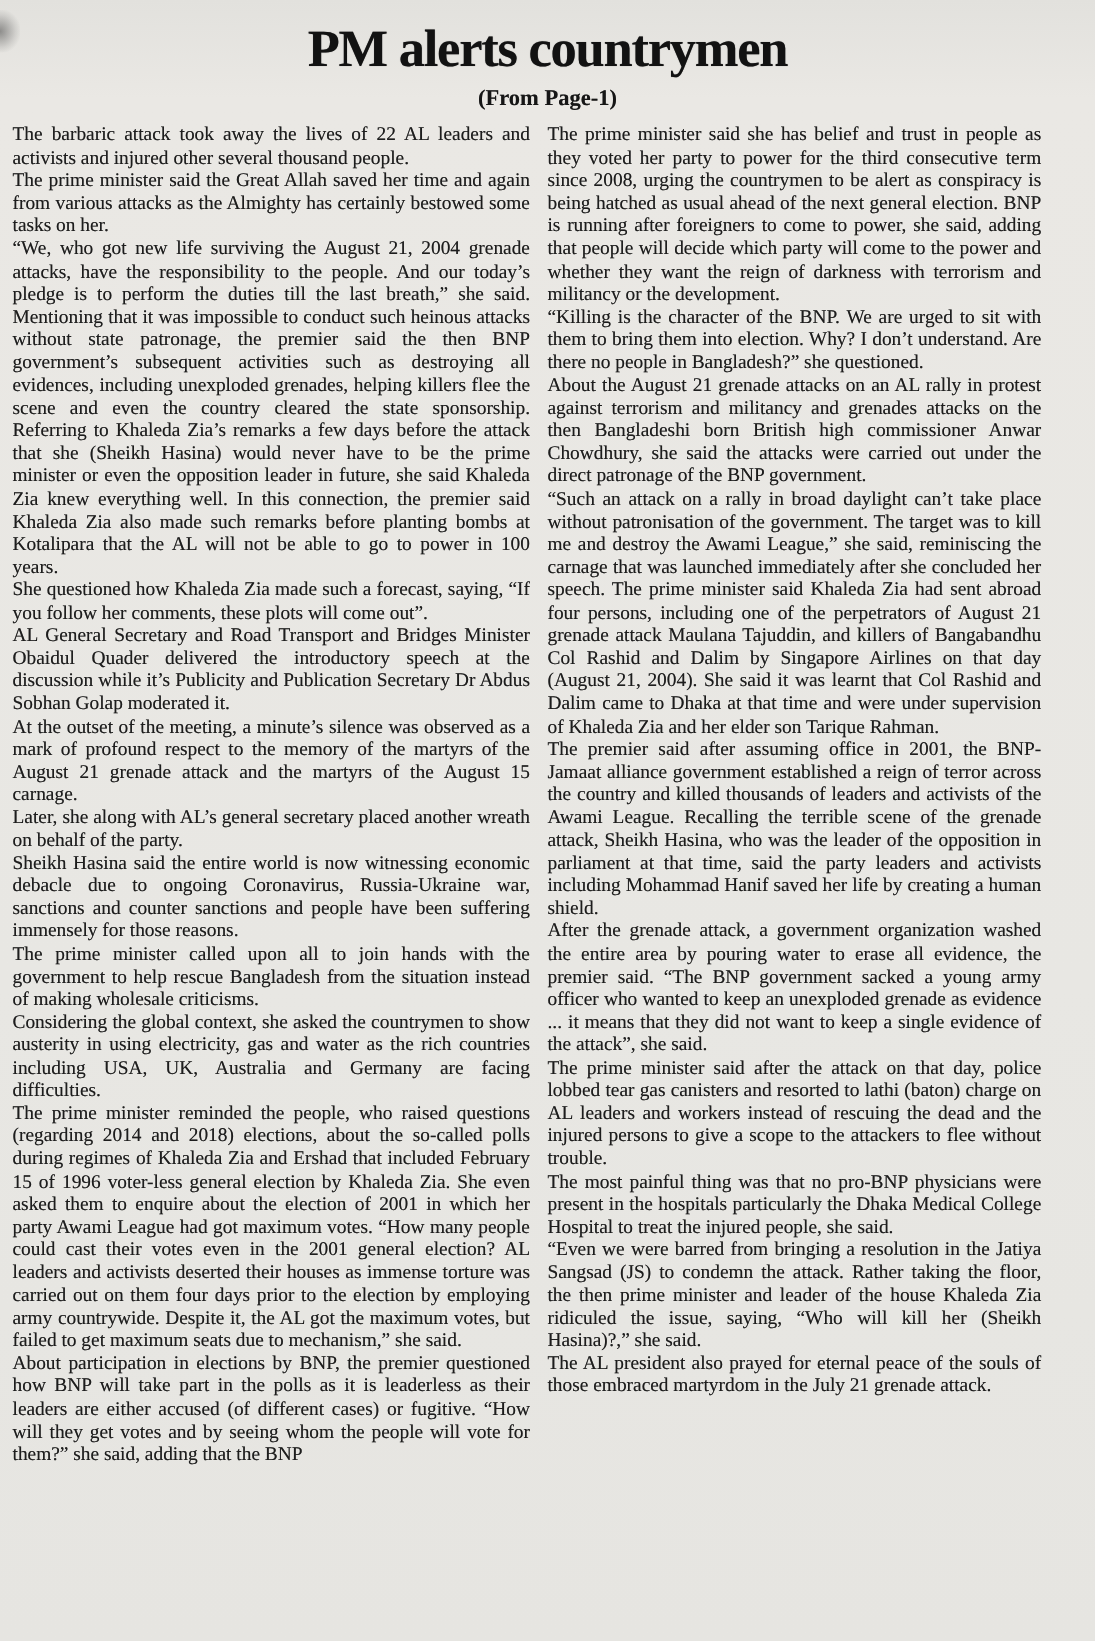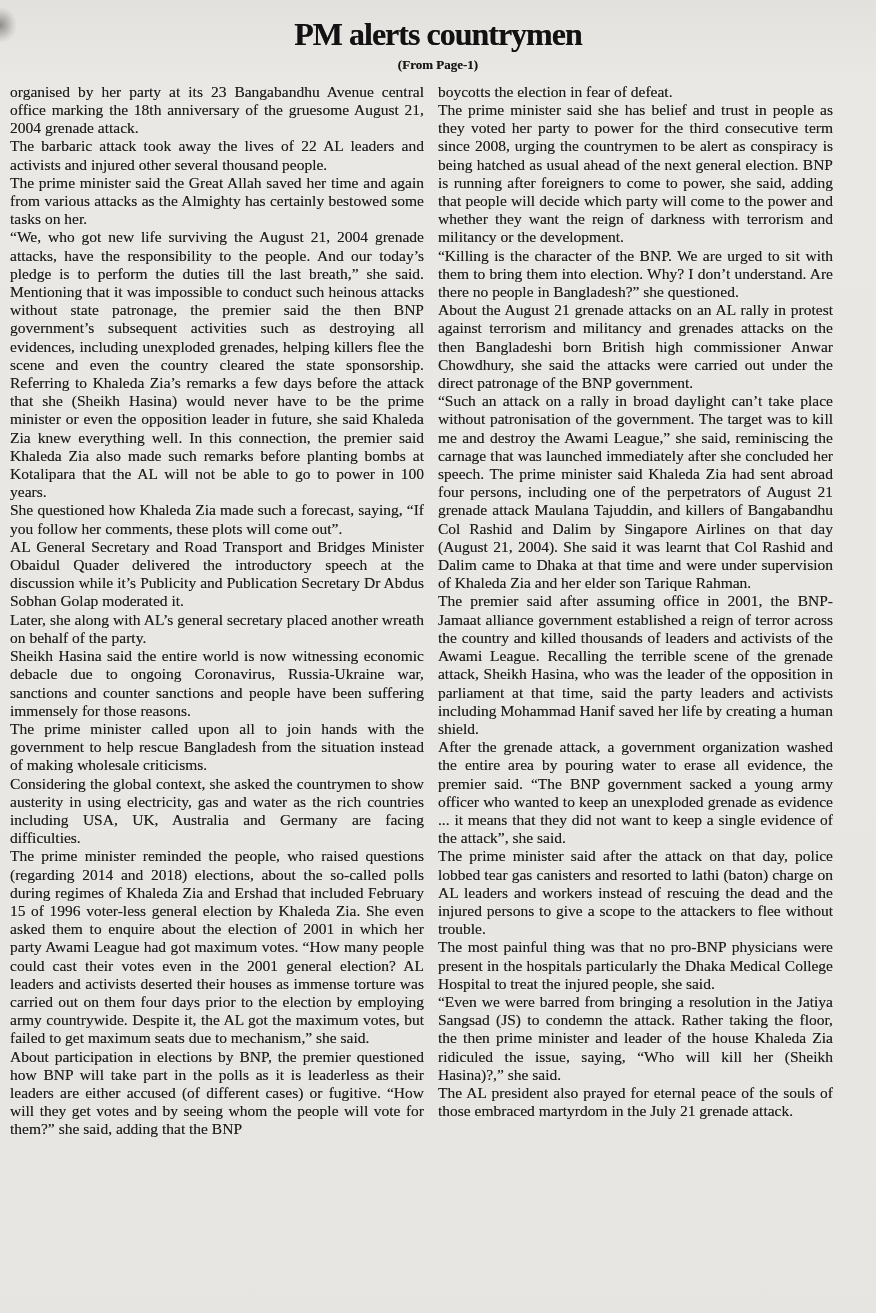--- a/index.html
+++ b/index.html
@@ -27,31 +27,31 @@
     top: 8px;
     width: 16px;
     height: 34px;
     background: radial-gradient(ellipse at left center, rgba(70,70,70,0.55), rgba(120,120,120,0.18) 55%, transparent 75%);
     pointer-events: none;
   }
   .headline {
     margin: 0;
     padding-top: 16px;
     text-align: center;
-    font-size: 32px;
+    font-size: 42px;
     line-height: 1.15;
     font-weight: 700;
     letter-spacing: -1px;
     color: #121212;
     text-shadow: 0 0 0.6px rgba(10,10,10,0.6);
   }
   .subhead {
     margin-top: 4px;
     text-align: center;
-    font-size: 13px;
+    font-size: 18px;
     font-weight: 700;
     color: #161616;
     text-shadow: 0 0 0.4px rgba(10,10,10,0.5);
   }
   .columns {
     display: flex;
     gap: 14px;
     padding: 10px 43px 0 10px;
     align-items: flex-start;
   }
@@ -74,35 +74,34 @@
 <body>
 
 <div class="page">
   <div class="scan-smudge"></div>
 
   <h1 class="headline">PM alerts countrymen</h1>
   <div class="subhead">(From Page-1)</div>
 
   <div class="columns">
     <div class="col col-left">
-      <p>organised by her party at its 23 Bangabandhu Avenue central office marking the 18th anniversary of the gruesome August 21, 2004 grenade attack.</p>
       <p>The barbaric attack took away the lives of 22 AL leaders and activists and injured other several thousand people.</p>
       <p>The prime minister said the Great Allah saved her time and again from various attacks as the Almighty has certainly bestowed some tasks on her.</p>
       <p>“We, who got new life surviving the August 21, 2004 grenade attacks, have the responsibility to the people. And our today’s pledge is to perform the duties till the last breath,” she said. Mentioning that it was impossible to conduct such heinous attacks without state patronage, the premier said the then BNP government’s subsequent activities such as destroying all evidences, including unexploded grenades, helping killers flee the scene and even the country cleared the state sponsorship. Referring to Khaleda Zia’s remarks a few days before the attack that she (Sheikh Hasina) would never have to be the prime minister or even the opposition leader in future, she said Khaleda Zia knew everything well. In this connection, the premier said Khaleda Zia also made such remarks before planting bombs at Kotalipara that the AL will not be able to go to power in 100 years.</p>
       <p>She questioned how Khaleda Zia made such a forecast, saying, “If you follow her comments, these plots will come out”.</p>
       <p>AL General Secretary and Road Transport and Bridges Minister Obaidul Quader delivered the introductory speech at the discussion while it’s Publicity and Publication Secretary Dr Abdus Sobhan Golap moderated it.</p>
+      <p>At the outset of the meeting, a minute’s silence was observed as a mark of profound respect to the memory of the martyrs of the August 21 grenade attack and the martyrs of the August 15 carnage.</p>
       <p>Later, she along with AL’s general secretary placed another wreath on behalf of the party.</p>
       <p>Sheikh Hasina said the entire world is now witnessing economic debacle due to ongoing Coronavirus, Russia-Ukraine war, sanctions and counter sanctions and people have been suffering immensely for those reasons.</p>
       <p>The prime minister called upon all to join hands with the government to help rescue Bangladesh from the situation instead of making wholesale criticisms.</p>
       <p>Considering the global context, she asked the countrymen to show austerity in using electricity, gas and water as the rich countries including USA, UK, Australia and Germany are facing difficulties.</p>
       <p>The prime minister reminded the people, who raised questions (regarding 2014 and 2018) elections, about the so-called polls during regimes of Khaleda Zia and Ershad that included February 15 of 1996 voter-less general election by Khaleda Zia. She even asked them to enquire about the election of 2001 in which her party Awami League had got maximum votes. “How many people could cast their votes even in the 2001 general election? AL leaders and activists deserted their houses as immense torture was carried out on them four days prior to the election by employing army countrywide. Despite it, the AL got the maximum votes, but failed to get maximum seats due to mechanism,” she said.</p>
       <p>About participation in elections by BNP, the premier questioned how BNP will take part in the polls as it is leaderless as their leaders are either accused (of different cases) or fugitive. “How will they get votes and by seeing whom the people will vote for them?” she said, adding that the BNP</p>
     </div>
     <div class="col col-right">
-      <p>boycotts the election in fear of defeat.</p>
       <p>The prime minister said she has belief and trust in people as they voted her party to power for the third consecutive term since 2008, urging the countrymen to be alert as conspiracy is being hatched as usual ahead of the next general election. BNP is running after foreigners to come to power, she said, adding that people will decide which party will come to the power and whether they want the reign of darkness with terrorism and militancy or the development.</p>
       <p>“Killing is the character of the BNP. We are urged to sit with them to bring them into election. Why? I don’t understand. Are there no people in Bangladesh?” she questioned.</p>
       <p>About the August 21 grenade attacks on an AL rally in protest against terrorism and militancy and grenades attacks on the then Bangladeshi born British high commissioner Anwar Chowdhury, she said the attacks were carried out under the direct patronage of the BNP government.</p>
       <p>“Such an attack on a rally in broad daylight can’t take place without patronisation of the government. The target was to kill me and destroy the Awami League,” she said, reminiscing the carnage that was launched immediately after she concluded her speech. The prime minister said Khaleda Zia had sent abroad four persons, including one of the perpetrators of August 21 grenade attack Maulana Tajuddin, and killers of Bangabandhu Col Rashid and Dalim by Singapore Airlines on that day (August 21, 2004).  She said it was learnt that Col Rashid and Dalim came to Dhaka at that time and were under supervision of Khaleda Zia and her elder son Tarique Rahman.</p>
       <p>The premier said after assuming office in 2001, the BNP-Jamaat alliance government established a reign of terror across the country and killed thousands of leaders and activists of the Awami League. Recalling the terrible scene of the grenade attack, Sheikh Hasina, who was the leader of the opposition in parliament at that time, said the party leaders and activists including Mohammad Hanif saved her life by creating a human shield.</p>
       <p>After the grenade attack, a government organization washed the entire area by pouring water to erase all evidence, the premier said. “The BNP government sacked a young army officer who wanted to keep an unexploded grenade as evidence ... it means that they did not want to keep a single evidence of the attack”, she said.</p>
       <p>The prime minister said after the attack on that day, police lobbed tear gas canisters and resorted to lathi (baton) charge on AL leaders and workers instead of rescuing the dead and the injured persons to give a scope to the attackers to flee without trouble.</p>
       <p>The most painful thing was that no pro-BNP physicians were present in the hospitals particularly the Dhaka Medical College Hospital to treat the injured people, she said.</p>
       <p>“Even we were barred from bringing a resolution in the Jatiya Sangsad (JS) to condemn the attack. Rather taking the floor, the then prime minister and leader of the house Khaleda Zia ridiculed the issue, saying, “Who will kill her (Sheikh Hasina)?,” she said.</p>
       <p>The AL president also prayed for eternal peace of the souls of those embraced martyrdom in the July 21 grenade attack.</p>

